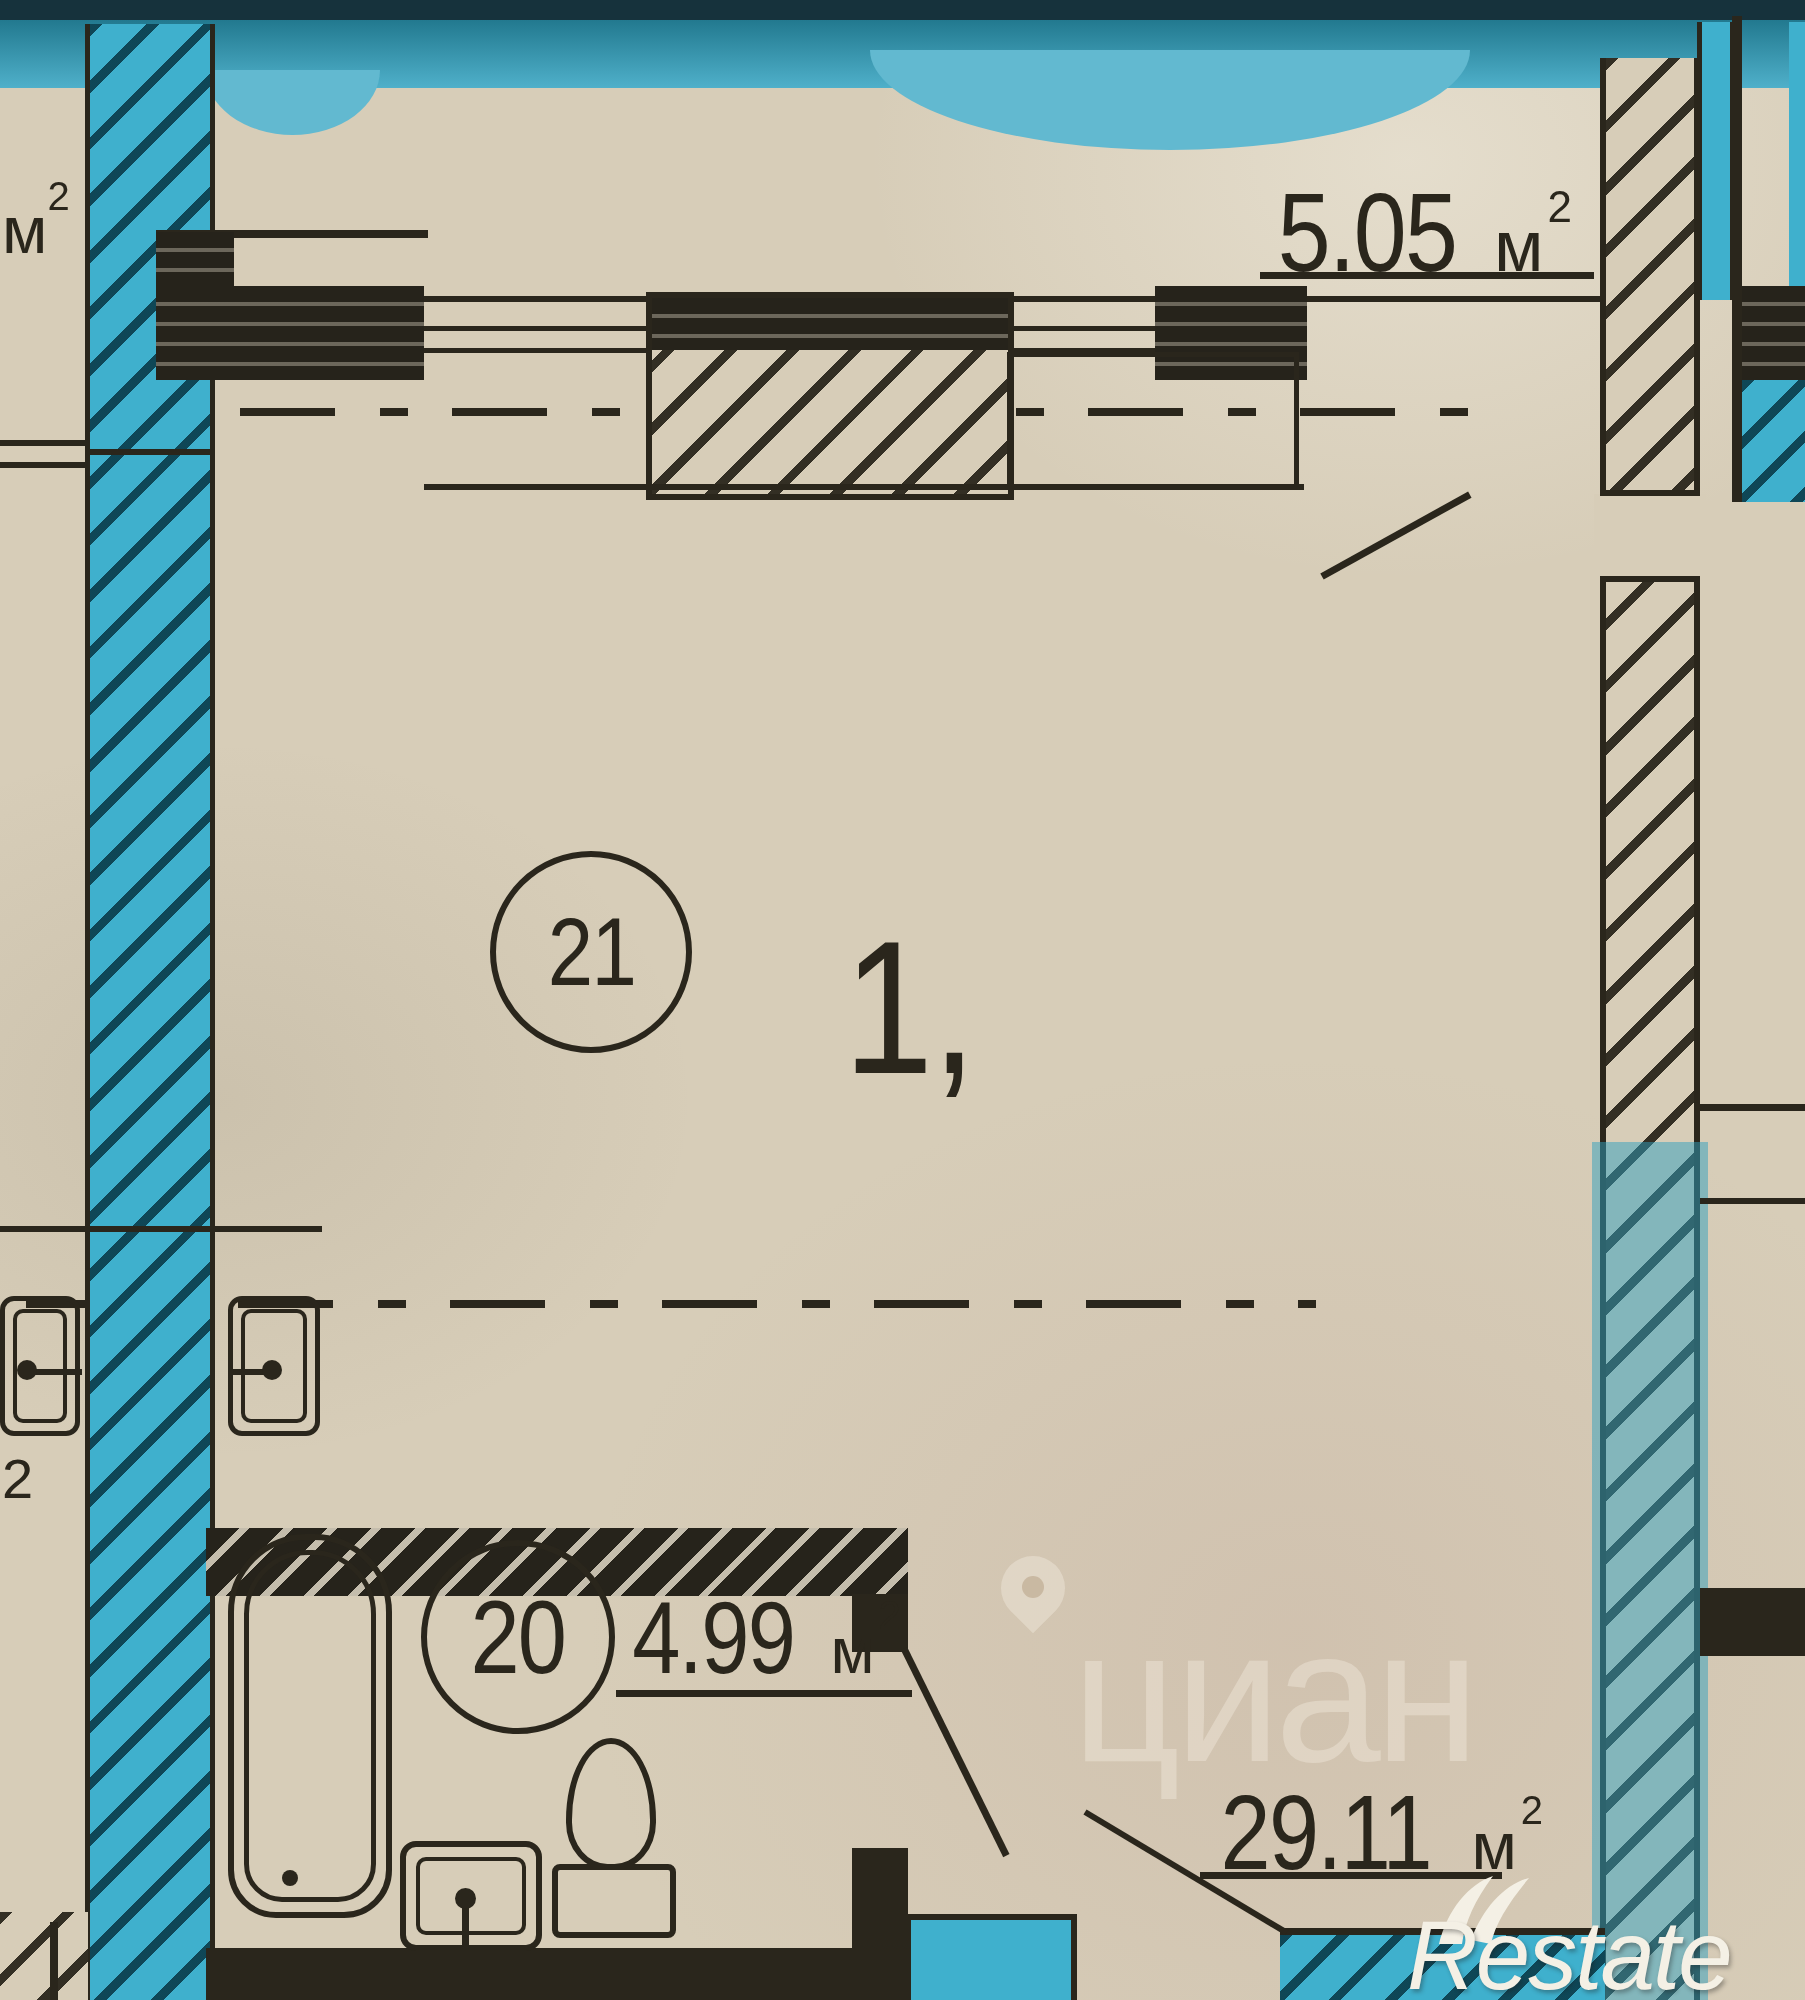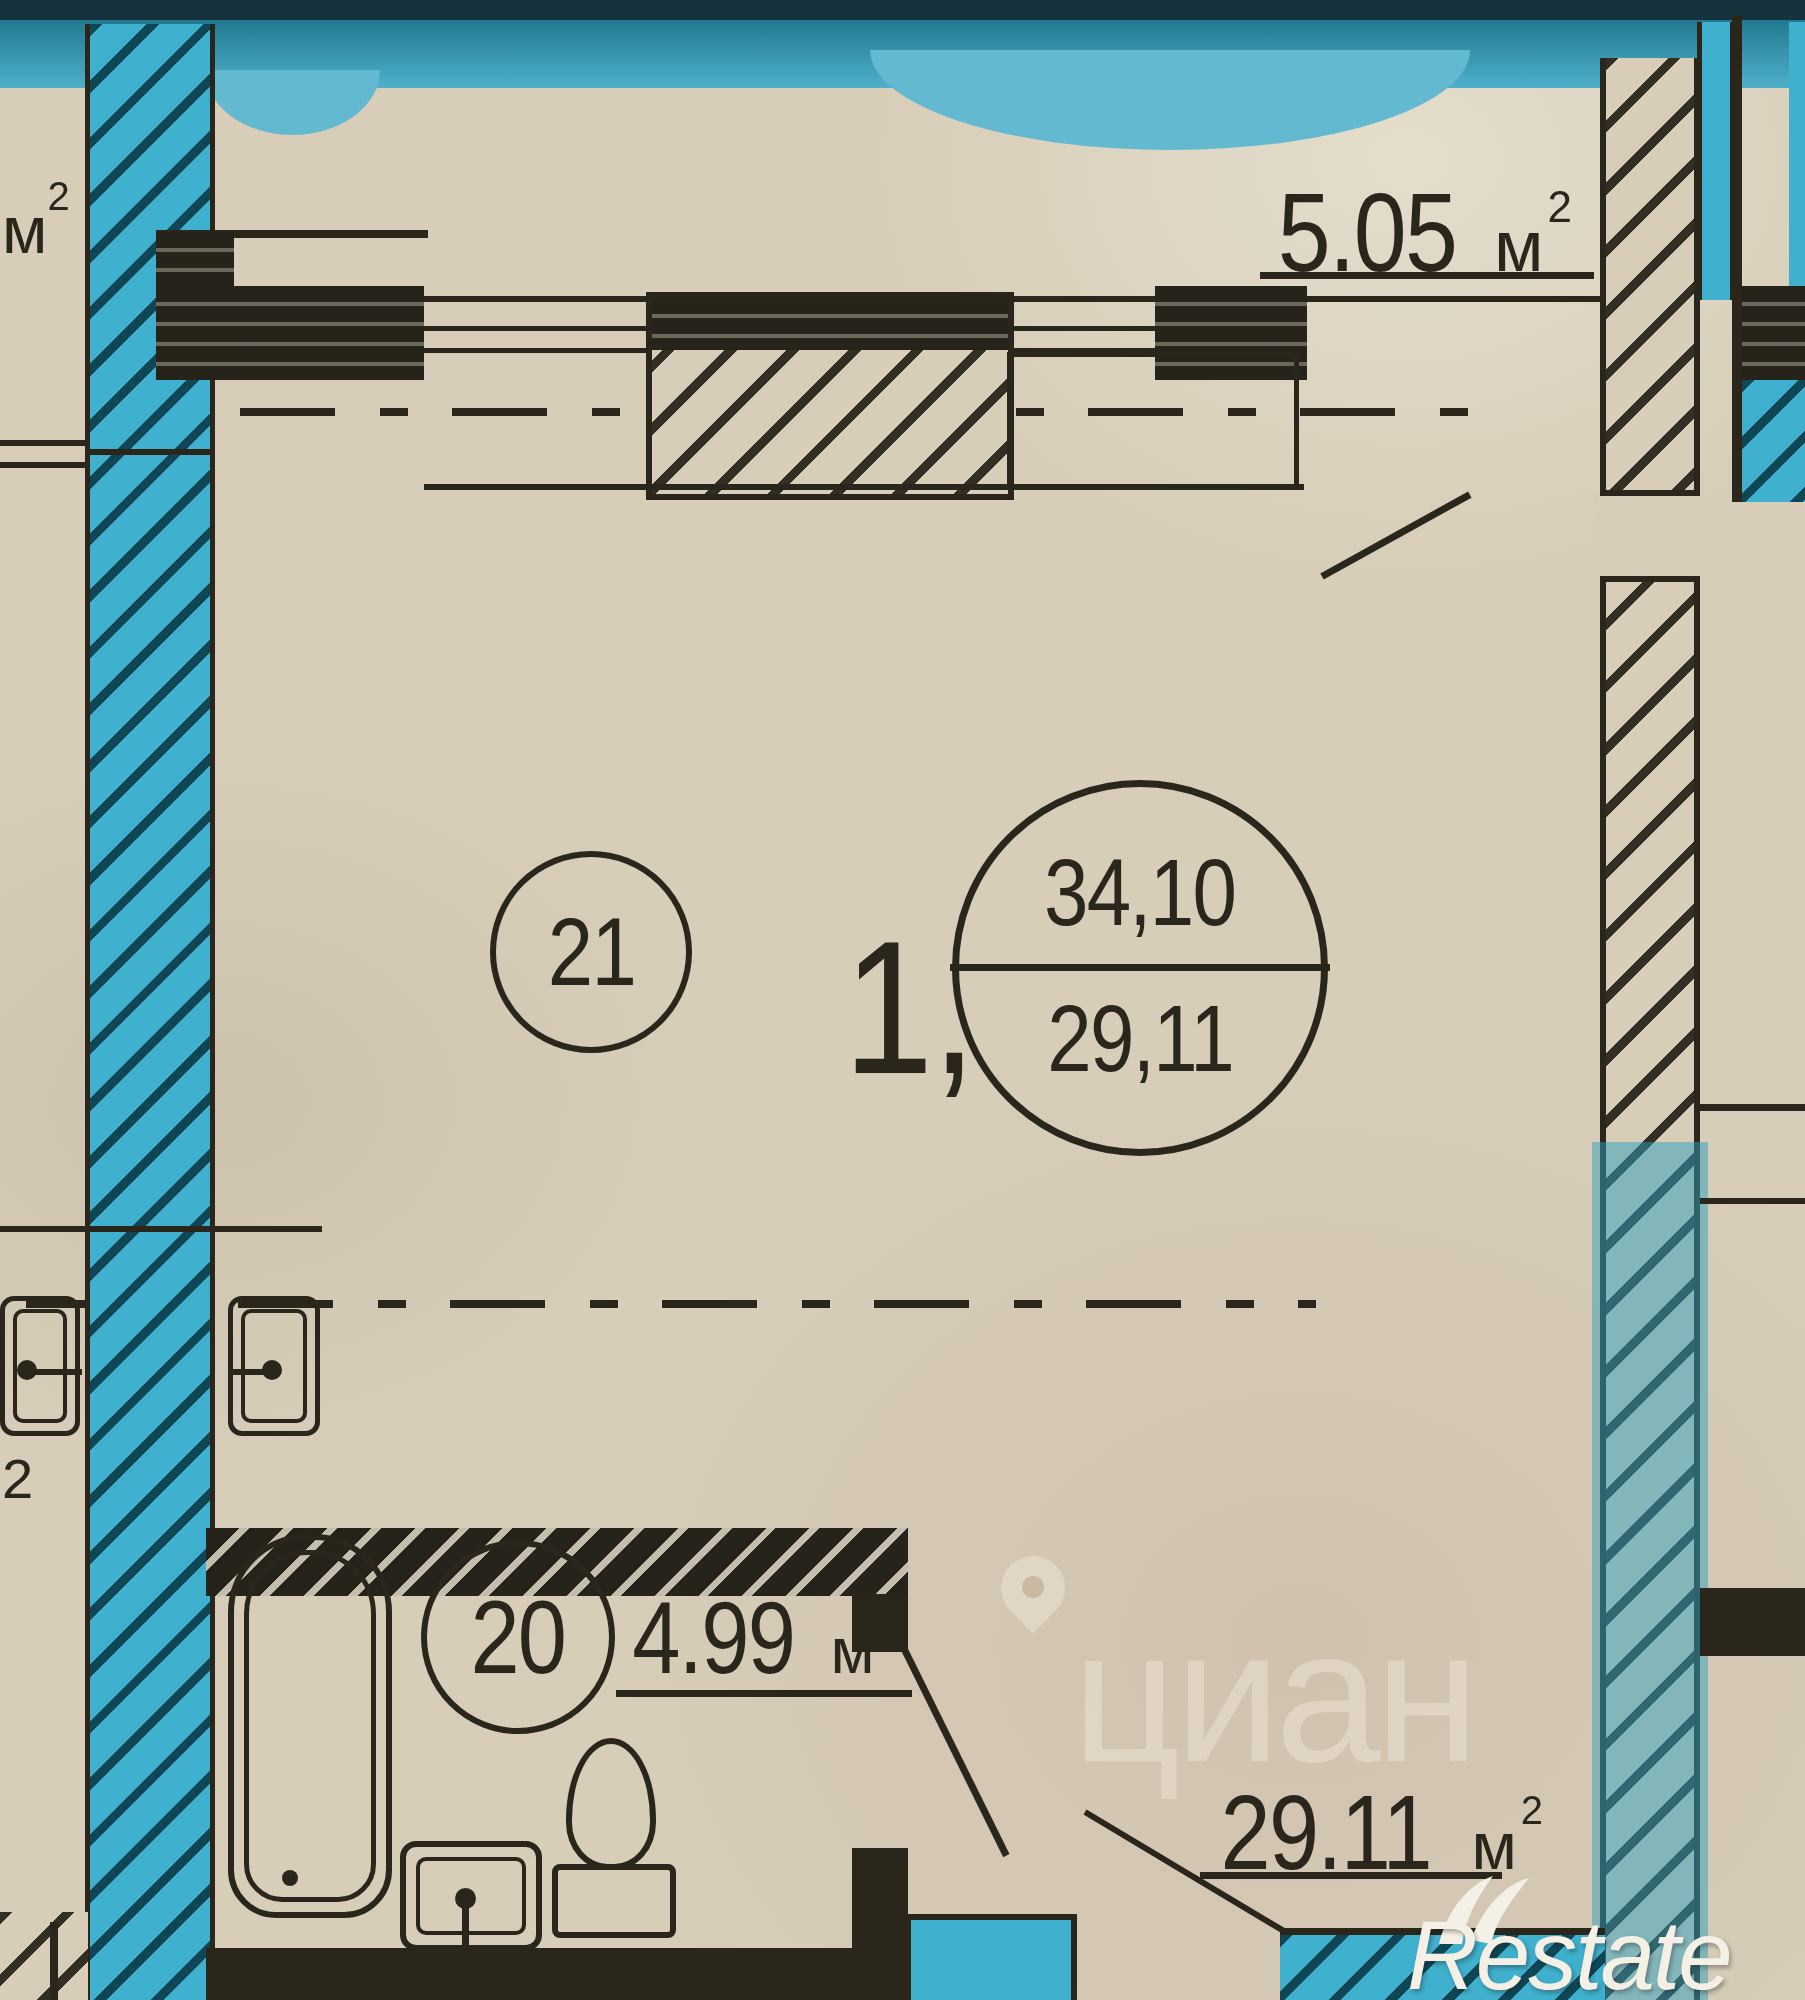--- a/index.html
+++ b/index.html
@@ -136,29 +136,20 @@
   <div class="abs ink" style="left:1260px;top:272px;width:334px;height:7px;"></div>
 
   <div class="circle" style="left:490px;top:851px;width:202px;height:202px;font-size:96px;">
     <span class="num">21</span>
   </div>
 
   <div class="abs" style="left:832px;top:912px;font-size:190px;line-height:1;">
     <span class="num">1,</span>
   </div>
 
-  <div class="circle" style="left:952px;top:780px;width:376px;height:376px;border-width:7px;">
-    <div class="abs ink" style="left:-9px;right:-9px;top:50%;height:7px;margin-top:-4px;"></div>
-    <div class="abs" style="left:0;right:0;top:52px;text-align:center;font-size:94px;">
-      <span class="num">34,10</span>
-    </div>
-    <div class="abs" style="left:0;right:0;bottom:56px;text-align:center;font-size:94px;">
-      <span class="num">29,11</span>
-    </div>
-  </div>
 
   <div class="circle" style="left:421px;top:1540px;width:194px;height:194px;font-size:104px;">
     <span class="num">20</span>
   </div>
 
   <div class="abs label" style="left:618px;top:1580px;font-size:102px;">
     <span class="num">4.99</span>
     <span class="unit" style="font-size:64px;"><span>м</span><sup style="font-size:40px;">2</sup></span>
   </div>
   <div class="abs ink" style="left:616px;top:1690px;width:296px;height:7px;"></div>

